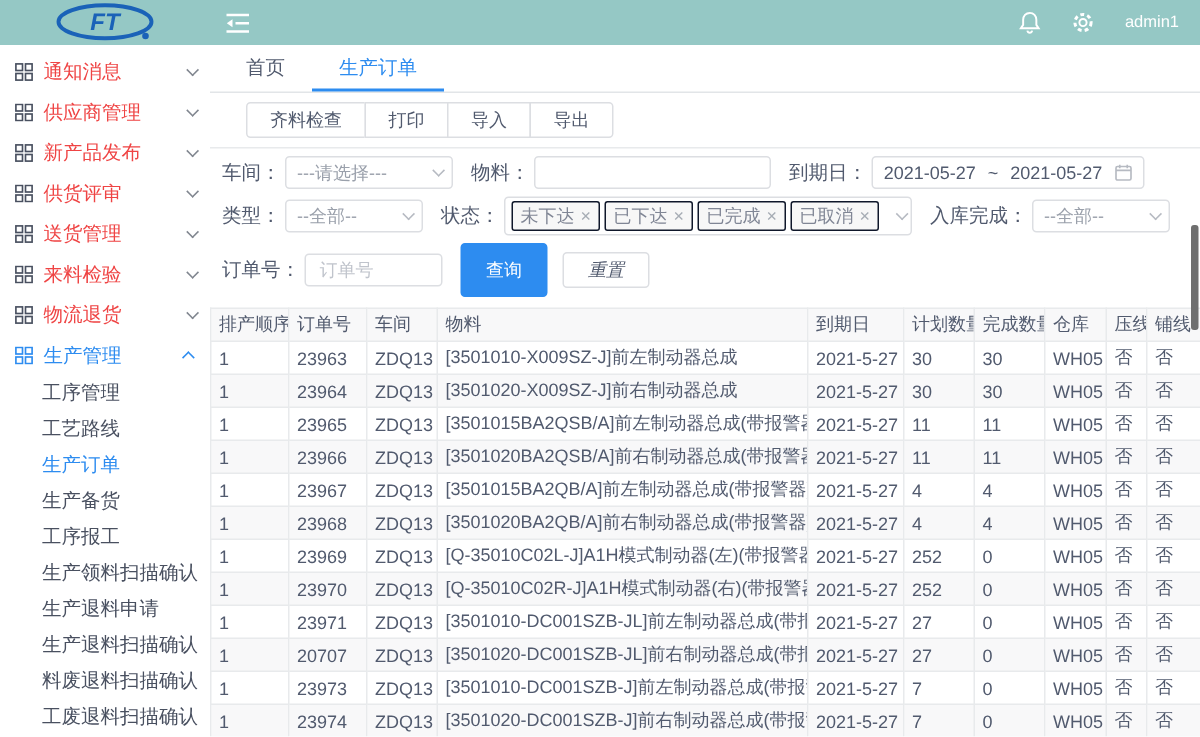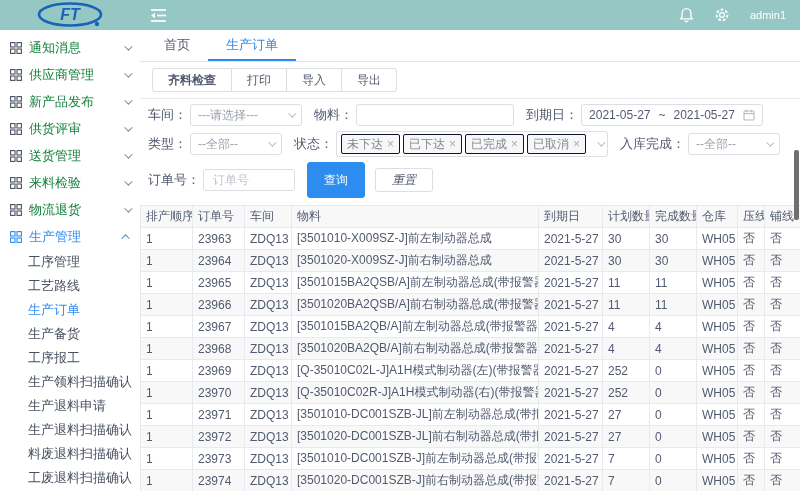--- a/index.html
+++ b/index.html
@@ -13,21 +13,21 @@
   .header { height:30px; background:#95c8c5; display:flex; align-items:center; }
   .logo-wrap { width:140px; display:flex; justify-content:center; align-items:center; }
   .fold { margin-left:10px; display:flex; align-items:center; cursor:pointer; }
   .header-right { margin-left:auto; display:flex; align-items:center; gap:20px; padding-right:14px; }
   .header-right .uname { color:#fff; font-size:11px; }
   .hicon { display:flex; align-items:center; cursor:pointer; }
 
   
   .layout { display:flex; height:461px; }
   .sidebar { width:140px; flex:0 0 140px; padding-top:4px; overflow:hidden; background:#fff; }
-  .side-item { height:27px; display:flex; align-items:center; padding:0 10px; font-size:13px; color:#15803d; cursor:pointer; }
+  .side-item { height:27px; display:flex; align-items:center; padding:0 10px; font-size:13px; color:#ef4444; cursor:pointer; }
   .side-item .grid-ic { margin-right:7px; display:flex; color:#495060; }
   .side-item .chev { margin-left:auto; }
   .side-item.active { color:#2d8cf0; }
   .side-item.active .grid-ic { color:#2d8cf0; }
   .chev { width:6px; height:6px; border-right:1.4px solid #80868f; border-bottom:1.4px solid #80868f; display:inline-block; }
   .chev.down { transform:rotate(45deg) translateY(-2px); }
   .chev.up { transform:rotate(-135deg) translateY(-2px); }
   .side-item.active .chev { border-color:#2d8cf0; }
   .sub-item { height:24px; line-height:24px; padding-left:28px; font-size:13px; color:#495060; cursor:pointer; white-space:nowrap; }
   .sub-item.active { color:#2d8cf0; }
@@ -40,21 +40,21 @@
   .tab.active { color:#2d8cf0; border-bottom-color:#2d8cf0; }
 
   
   .toolbar { padding:6px 8px; border-bottom:1px solid #e8eaec; }
   .btn-group { display:inline-flex; }
   .btn-group button {
     height:24px; padding:0 15px; background:#fff; border:1px solid #dcdee2;
     font-size:12px; color:#515a6e; margin-left:-1px; cursor:pointer;
     font-family:inherit;
   }
-  .btn-group button:first-child { border-radius:3px 0 0 3px; margin-left:4px;font-weight:bold; }
+  .btn-group button:first-child { border-radius:3px 0 0 3px; margin-left:16px; }
   .btn-group button:last-child { border-radius:0 3px 3px 0; }
 
   
   .filters { padding:5px 8px 2px; font-size:13px; color:#515a6e; }
   .frow { display:flex; align-items:center; margin-bottom:5px; }
   .flabel { white-space:nowrap; margin-right:3px; }
   .ctrl {
     border:1px solid #dcdee2; border-radius:3px; height:22px; background:#fff;
     display:inline-flex; align-items:center; font-size:12px; color:#9aa0ab;
     padding:0 7px; margin-right:12px; cursor:pointer;
@@ -448,21 +448,21 @@
             <td>[3501010-DC001SZB-JL]前左制动器总成(带报警器)(老气室)</td>
             <td>2021-5-27</td>
             <td>27</td>
             <td>0</td>
             <td>WH05</td>
             <td>否</td>
             <td>否</td>
           </tr>
           <tr>
             <td>1</td>
-            <td>23972</td>
+            <td>20707</td>
             <td>ZDQ13</td>
             <td>[3501020-DC001SZB-JL]前右制动器总成(带报警器)(老气室)</td>
             <td>2021-5-27</td>
             <td>27</td>
             <td>0</td>
             <td>WH05</td>
             <td>否</td>
             <td>否</td>
           </tr>
           <tr>

